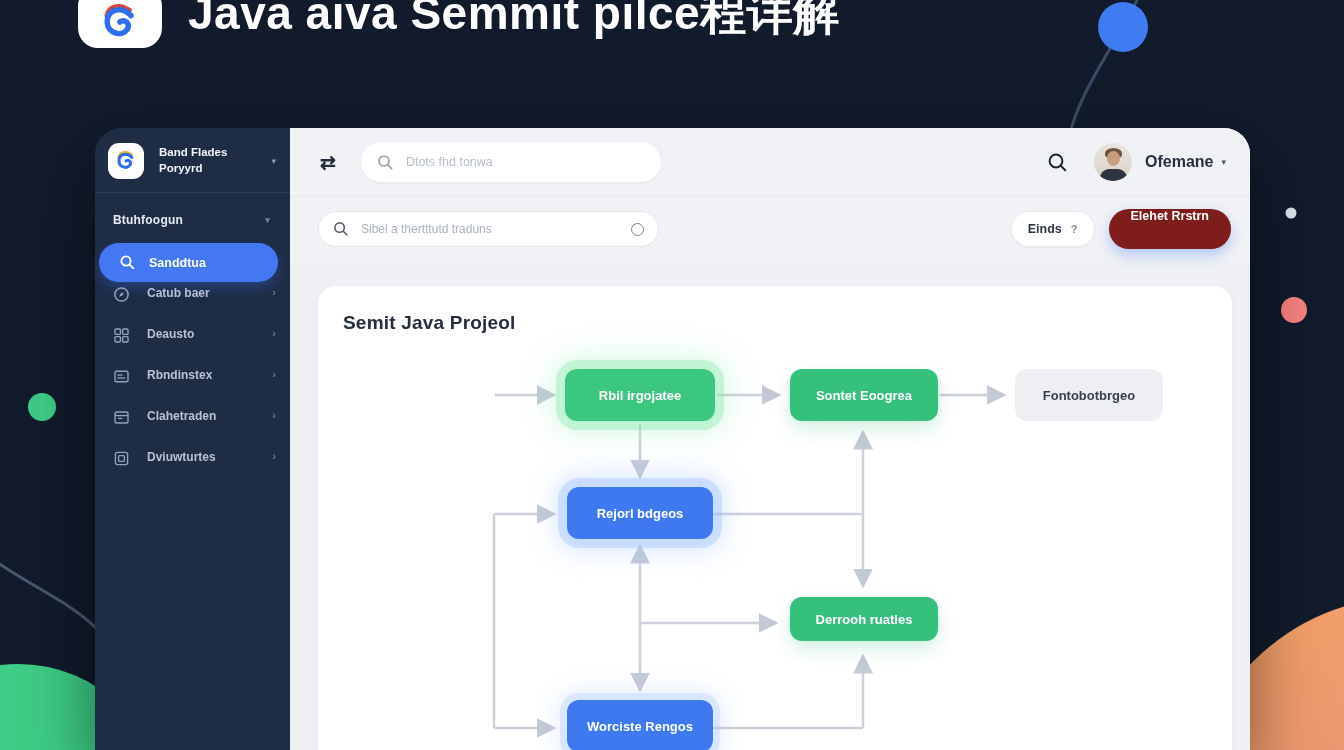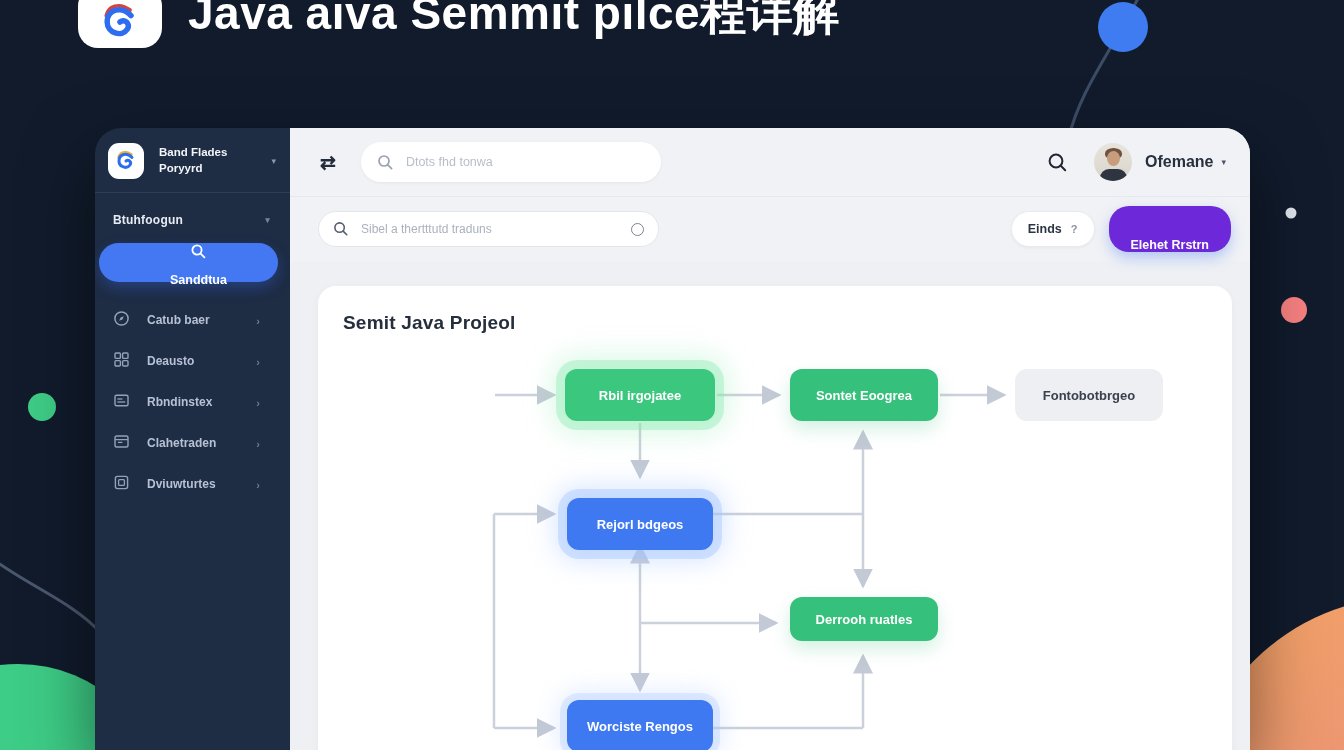--- a/index.html
+++ b/index.html
@@ -34,23 +34,23 @@
   .sidebar{width:195px;background:#1e2c44;flex-shrink:0;display:flex;flex-direction:column;}
   .brand{display:flex;align-items:center;gap:15px;padding:15px 14px 13px 13px;border-bottom:1px solid rgba(255,255,255,.08);}
   .brand-icon{width:36px;height:36px;background:#fff;border-radius:11px;display:flex;align-items:center;justify-content:center;flex-shrink:0;}
   .brand-name{font-size:11.5px;font-weight:700;color:#f2f5fa;line-height:1.35;}
   .brand-caret{margin-left:auto;color:#8d99b0;font-size:9px;}
   .side-section{display:flex;align-items:center;padding:20px 20px 10px 18px;font-size:12px;font-weight:700;color:#e6ebf4;letter-spacing:.2px;}
   .side-section .caret{margin-left:auto;color:#76839c;font-size:9px;}
   .side-active{
     margin:6px 12px 4px 4px;height:39px;border-radius:20px;background:#4478f2;
     display:flex;align-items:center;gap:13px;padding:0 0 0 20px;
-    color:#fff;font-size:12.5px;font-weight:700;box-shadow:0 6px 14px rgba(52,100,230,.35);flex-direction:column;
-  }
-  .side-item{display:flex;align-items:flex-end;gap:17px;height:41px;padding:0 30px 0 18px;color:#b7c1d4;font-size:12px;font-weight:600;}
+    color:#fff;font-size:12.5px;font-weight:700;box-shadow:0 6px 14px rgba(52,100,230,.35);
+  }
+  .side-item{display:flex;align-items:flex-start;gap:17px;height:41px;padding:0 14px 0 18px;color:#b7c1d4;font-size:12px;font-weight:600;}
   .side-item .caret{margin-left:auto;color:#6e7b95;font-size:11px;}
   .side-icon{width:17px;height:17px;flex-shrink:0;display:flex;}
 
   
   .main{flex:1;display:flex;flex-direction:column;background:#eef0f4;min-width:0;}
 
   .topbar{height:68px;flex-shrink:0;display:flex;align-items:center;background:#f1f2f5;padding:0 24px 0 30px;border-bottom:1px solid #e7e9ee;}
   .sort-glyph{font-size:19px;color:#232c3a;font-weight:700;}
   .search-pill{
     position:relative;margin-left:25px;width:300px;height:40px;background:#fff;border-radius:21px;
@@ -79,22 +79,22 @@
   .toolbar-search input::placeholder{color:#aab1bd;}
   .ring-icon{width:11px;height:11px;border:1.6px solid #7b8390;border-radius:50%;flex-shrink:0;}
   .toolbar-right{margin-left:auto;display:flex;align-items:center;gap:14px;}
   .btn-ghost{
     height:36px;padding:0 16px;background:#fff;border:1px solid #e8eaef;border-radius:18px;
     display:flex;align-items:center;gap:9px;font-size:12.5px;font-weight:700;color:#2c3544;
     box-shadow:0 1px 3px rgba(20,30,50,.05);
   }
   .btn-ghost .affix{color:#8a919d;font-size:11px;font-weight:700;}
   .btn-primary{
-    height:46px;padding:0 22px;background:#6d28d9;border:none;border-radius:20px;
-    display:flex;align-items:flex-end;font-size:12.5px;font-weight:700;color:#fff;
+    height:40px;padding:0 22px;background:#7f1d1d;border:none;border-radius:20px;
+    display:flex;align-items:flex-start;font-size:12.5px;font-weight:700;color:#fff;
     box-shadow:0 6px 14px rgba(59,118,240,.35);
   }
 
   .canvas{flex:1;position:relative;overflow:hidden;}
   .card{
     position:absolute;left:28px;top:25px;width:914px;height:480px;background:#ffffff;border-radius:18px;
     box-shadow:0 2px 8px rgba(20,30,50,.04);
   }
   .card-heading{position:absolute;left:25px;top:26px;font-size:19px;font-weight:700;color:#252e3c;letter-spacing:.2px;}
 
@@ -289,21 +289,21 @@
               <path d="M322,337 V404" marker-end="url(#arr)"></path>
               <path d="M322,337 H458" marker-end="url(#arr)"></path>
               <path d="M395,442 H545"></path>
               <path d="M545,442 V370" marker-end="url(#arr)"></path>
             </g>
           </svg>
 
           <div class="node green glow-mint" style="left:247px;top:83px;width:150px;height:52px;">Rbil irgojatee</div>
           <div class="node green" style="left:472px;top:83px;width:148px;height:52px;">Sontet Eoogrea</div>
           <div class="node gray" style="left:697px;top:83px;width:148px;height:52px;">Fontobotbrgeo</div>
-          <div class="node blue glow-blue" style="left:249px;top:212px;width:146px;height:52px;">Rejorl bdgeos</div>
+          <div class="node blue glow-blue" style="left:249px;top:201px;width:146px;height:52px;">Rejorl bdgeos</div>
           <div class="node green" style="left:472px;top:311px;width:148px;height:44px;">Derrooh ruatles</div>
           <div class="node blue glow-blue-soft" style="left:249px;top:414px;width:146px;height:52px;">Worciste Rengos</div>
         </div>
       </div>
 
     </div>
   </div>
 </div>
 
 </body></html>

